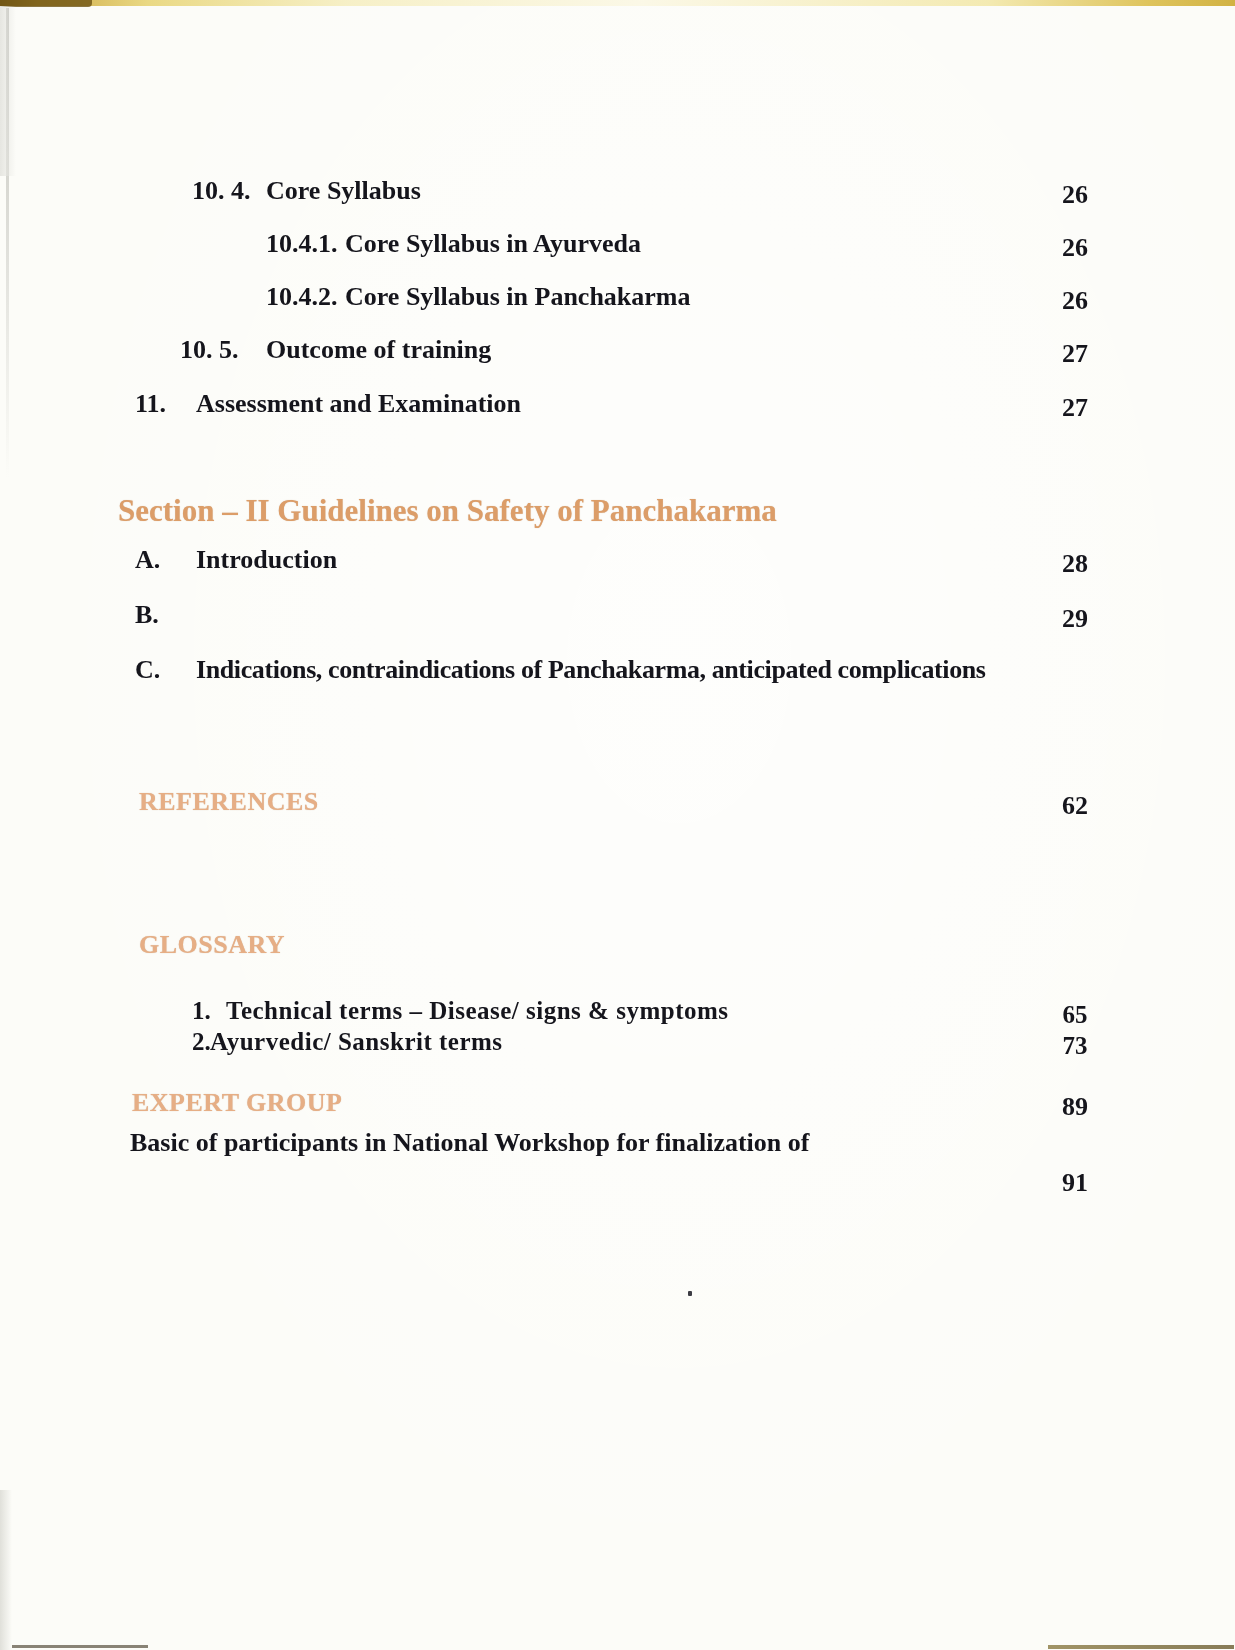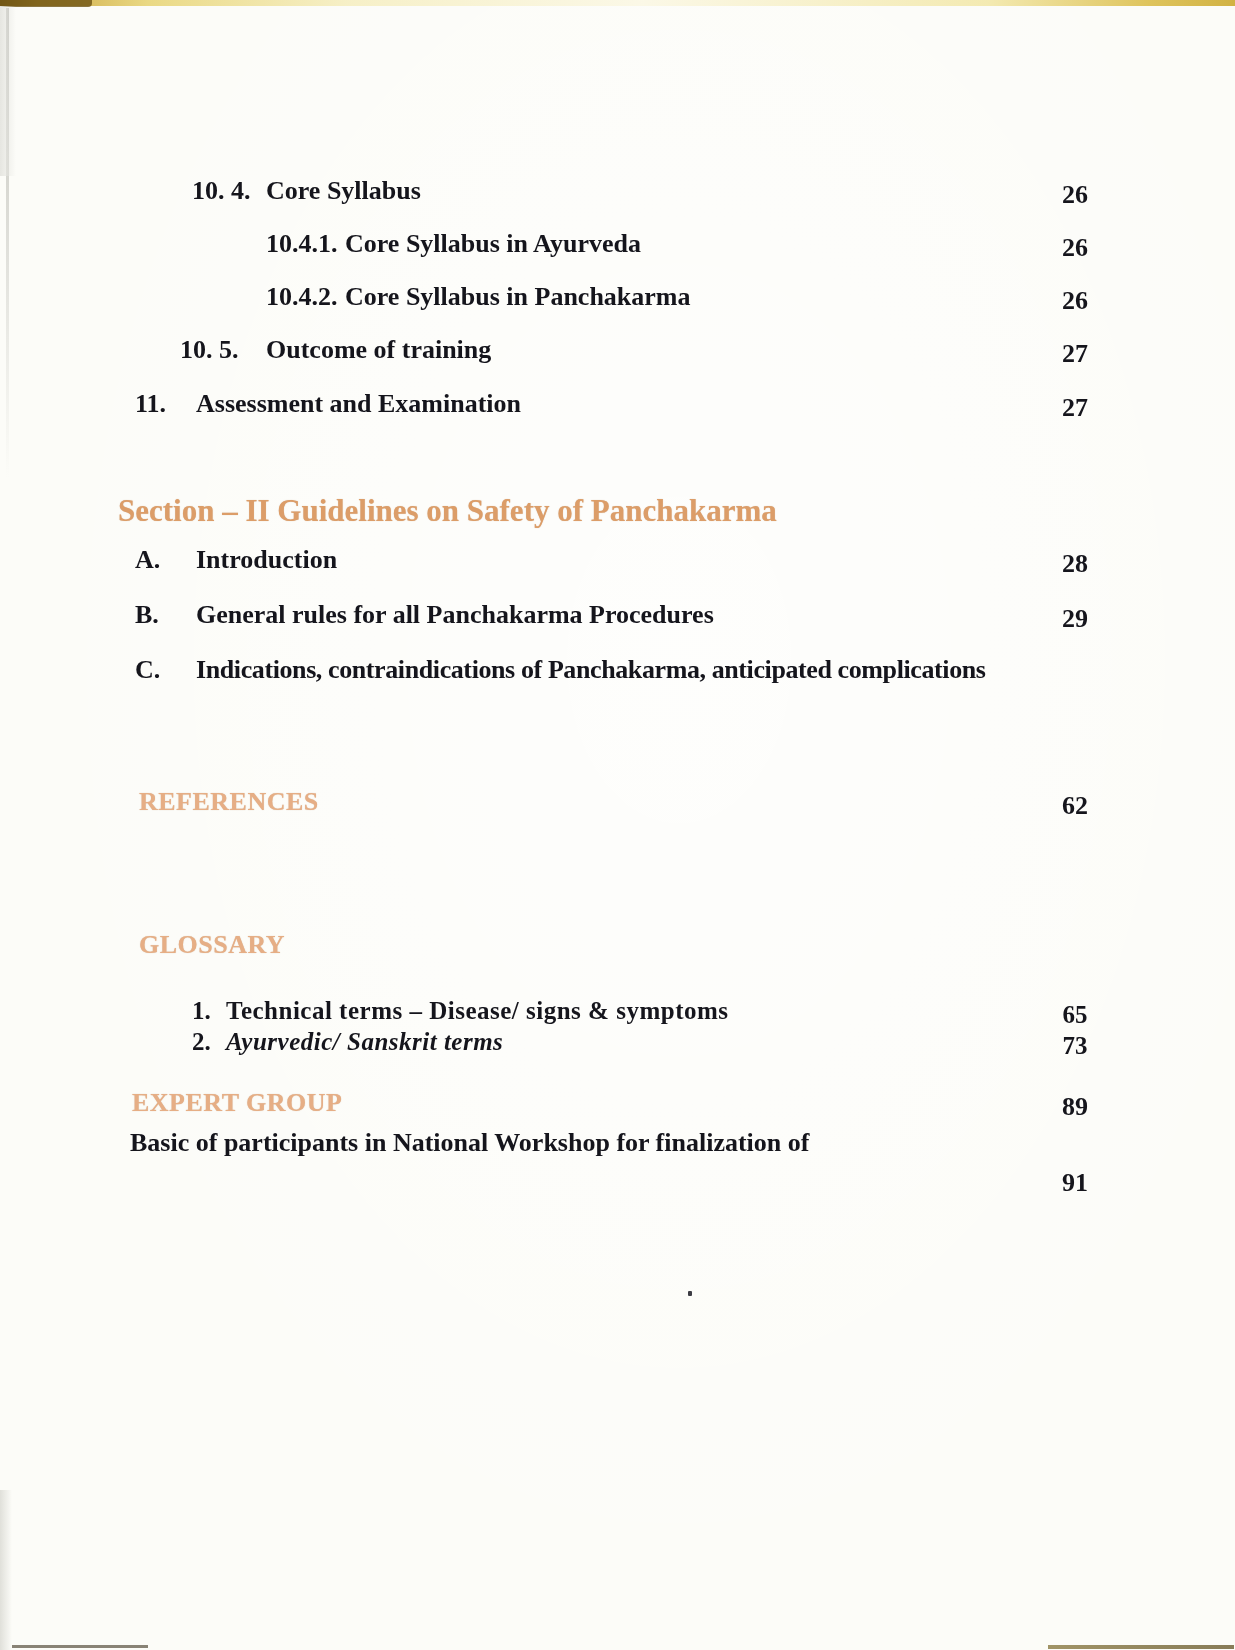--- a/index.html
+++ b/index.html
@@ -58,21 +58,21 @@
   #rc2{top:697px} #rc2 .lbl{left:184px}
 
   .caps{color:var(--accent-soft);text-shadow:0 0 1px rgba(150,95,45,.35);letter-spacing:.5px;}
 
   #ref{top:787px}    #ref .lbl{left:127px}
   #anx{top:838px}    #anx .lbl{left:121px}
   #anxsub{top:870px} #anxsub .lbl{left:121px}
   #glo{top:930px}    #glo .lbl{left:127px}
 
   #g1{top:996px;font-size:25px;}  #g1 .pref{left:180px} #g1 .lbl{left:214px;letter-spacing:.5px;}
-  #g2{top:1027px;font-size:25px;} #g2 .pref{left:180px} #g2 .lbl{left:214px;letter-spacing:.5px;font-style:italic;}
+  #g2{top:1027px;font-size:25px;} #g2 .pref{left:180px} #g2 .lbl{left:198px;letter-spacing:.5px;}
 
   #exp{top:1088px} #exp .lbl{left:120px}
   #l1{top:1128px}  #l1 .lbl{left:118px}
   #l2{top:1164px}  #l2 .lbl{left:118px}
 </style>
 </head>
 <body>
 
 <div class="page">
 
@@ -113,21 +113,20 @@
 
   <div class="heading">Section – II Guidelines on Safety of Panchakarma</div>
 
   <div class="r" id="ra">
     <span class="pref">A.</span>
     <span class="lbl">Introduction</span>
     <span class="pg">28</span>
   </div>
   <div class="r" id="rb">
     <span class="pref">B.</span>
-    <span class="lbl">General rules for all Panchakarma Procedures</span>
     <span class="pg">29</span>
   </div>
   <div class="r" id="rc1">
     <span class="pref">C.</span>
     <span class="lbl">Indications, contraindications of Panchakarma, anticipated complications</span>
   </div>
 
   <div class="r" id="ref">
     <span class="lbl caps">REFERENCES</span>
     <span class="pg">62</span>

